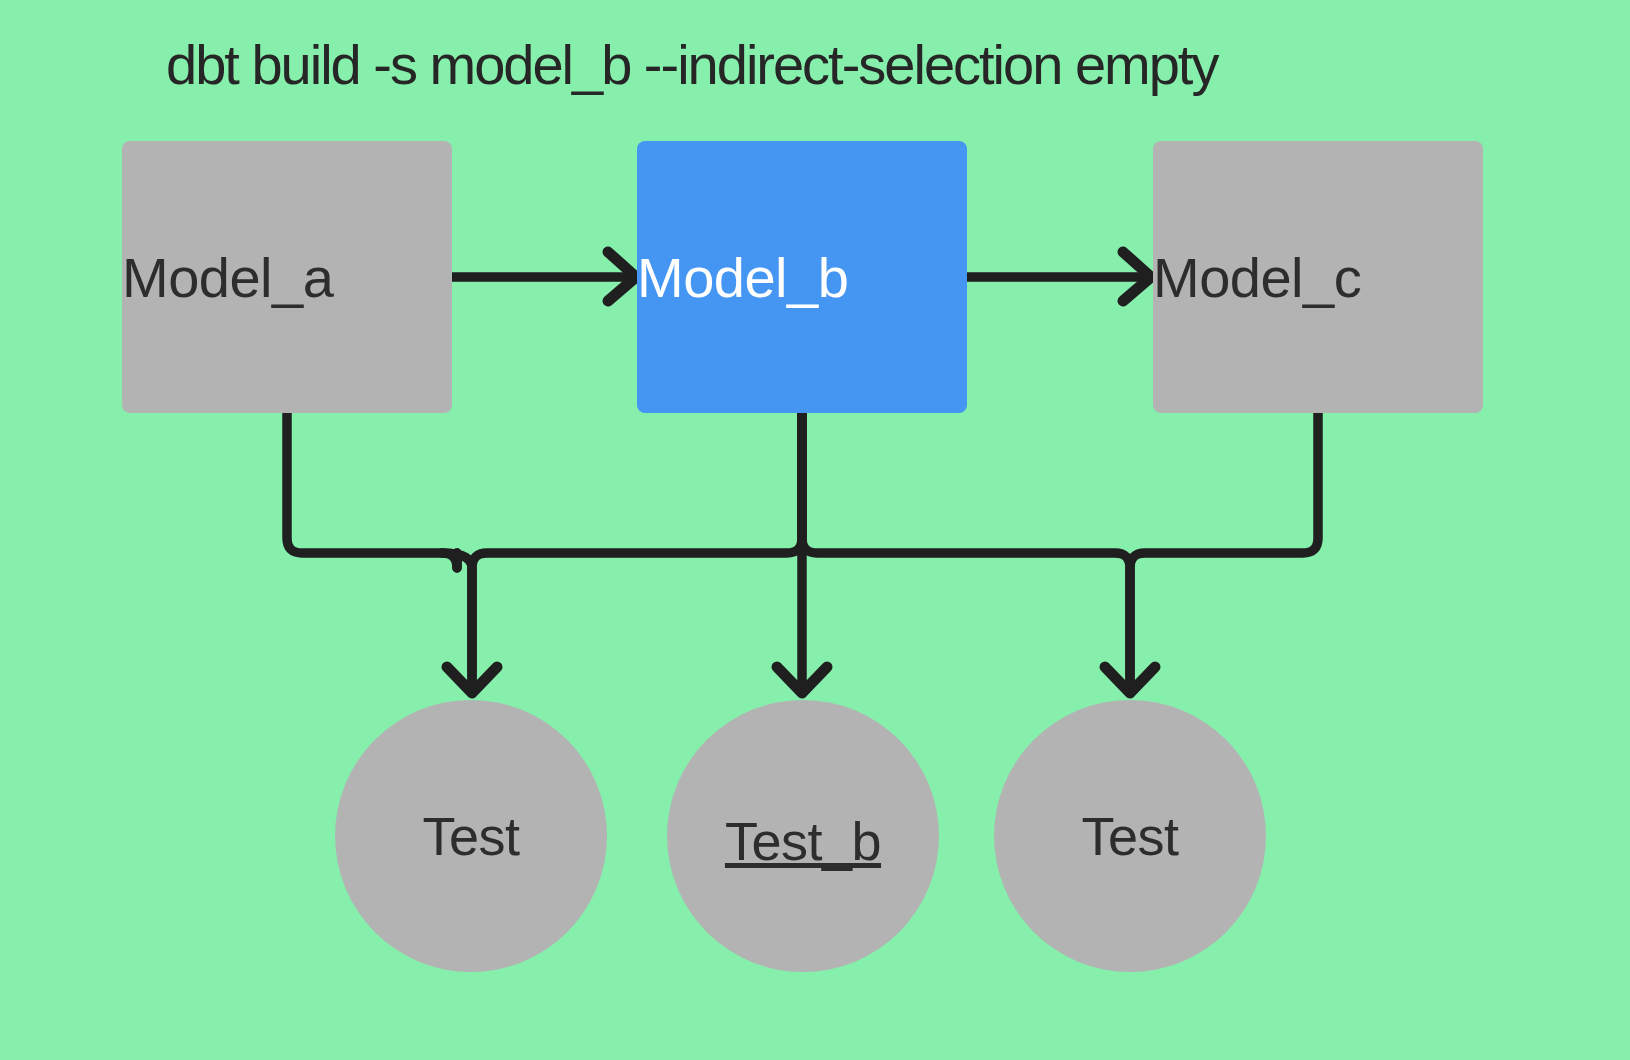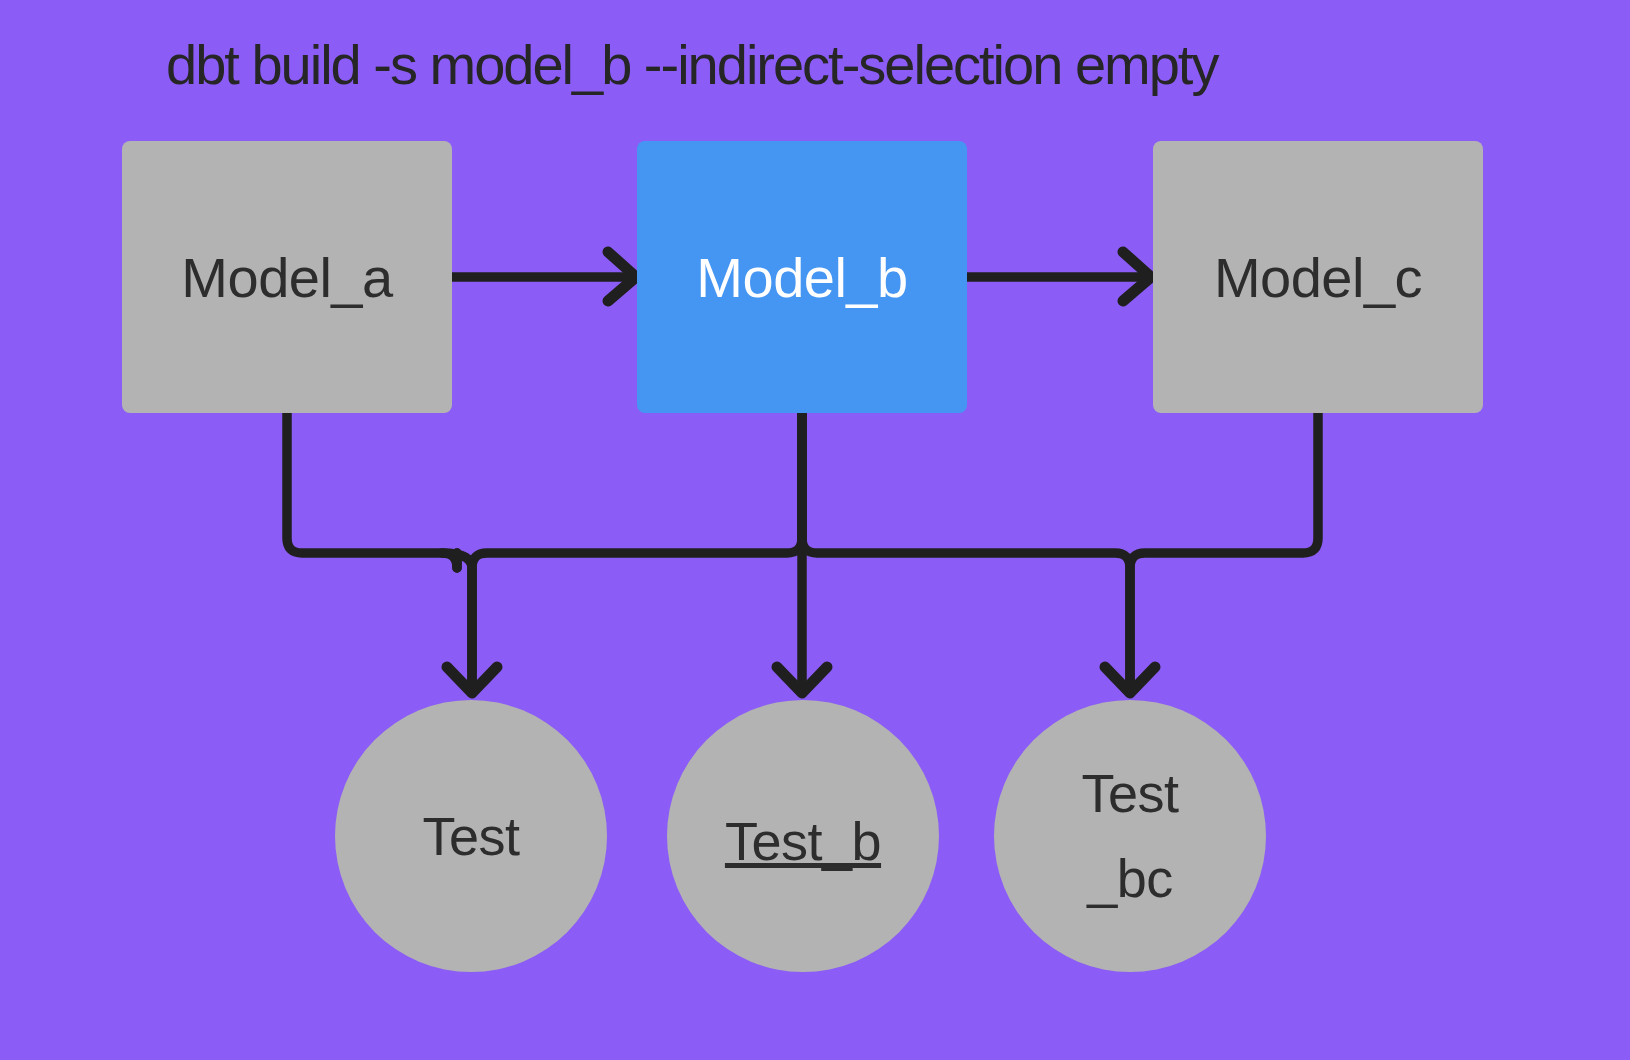--- a/index.html
+++ b/index.html
@@ -5,21 +5,21 @@
   html, body {
     margin: 0;
     padding: 0;
     background: #ffffff;
     font-family: "Liberation Sans", sans-serif;
   }
   .canvas {
     position: relative;
     width: 1630px;
     height: 1060px;
-    background: #8b5cf6;
+    background: #86efac;
     overflow: hidden;
   }
   .diagram-title {
     position: absolute;
     left: 166px;
     top: 32px;
     font-size: 56px;
     font-weight: 500;
     letter-spacing: -2px;
     color: #262626;
@@ -41,21 +41,20 @@
     stroke-width: 11px;
   }
   .model-box {
     position: absolute;
     top: 141px;
     width: 330px;
     height: 272px;
     border-radius: 8px;
     display: flex;
     align-items: center;
-    justify-content: center;
     font-size: 56px;
     font-weight: 500;
     letter-spacing: -0.5px;
   }
   .model-box.unselected {
     background: #b3b3b3;
     color: #2d2d2d;
   }
   .model-box.selected {
     background: #4595f2;
@@ -134,16 +133,15 @@
   <div class="test-circle test-ab">
     <span>Test</span>
   </div>
 
   <div class="test-circle test-b">
     <span class="single-line">Test_b</span>
   </div>
 
   <div class="test-circle test-bc">
     <span>Test</span>
-    <span>_bc</span>
   </div>
 
 </div>
 
 </body></html>

